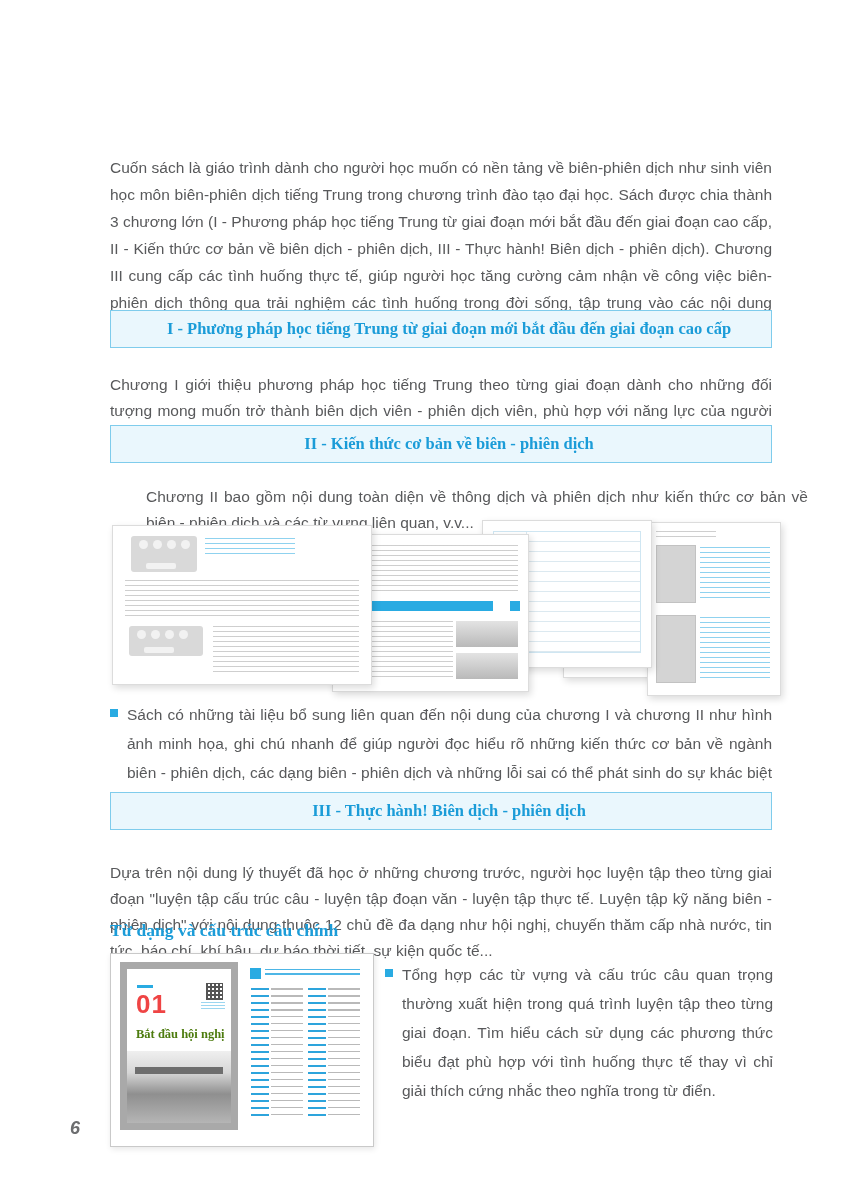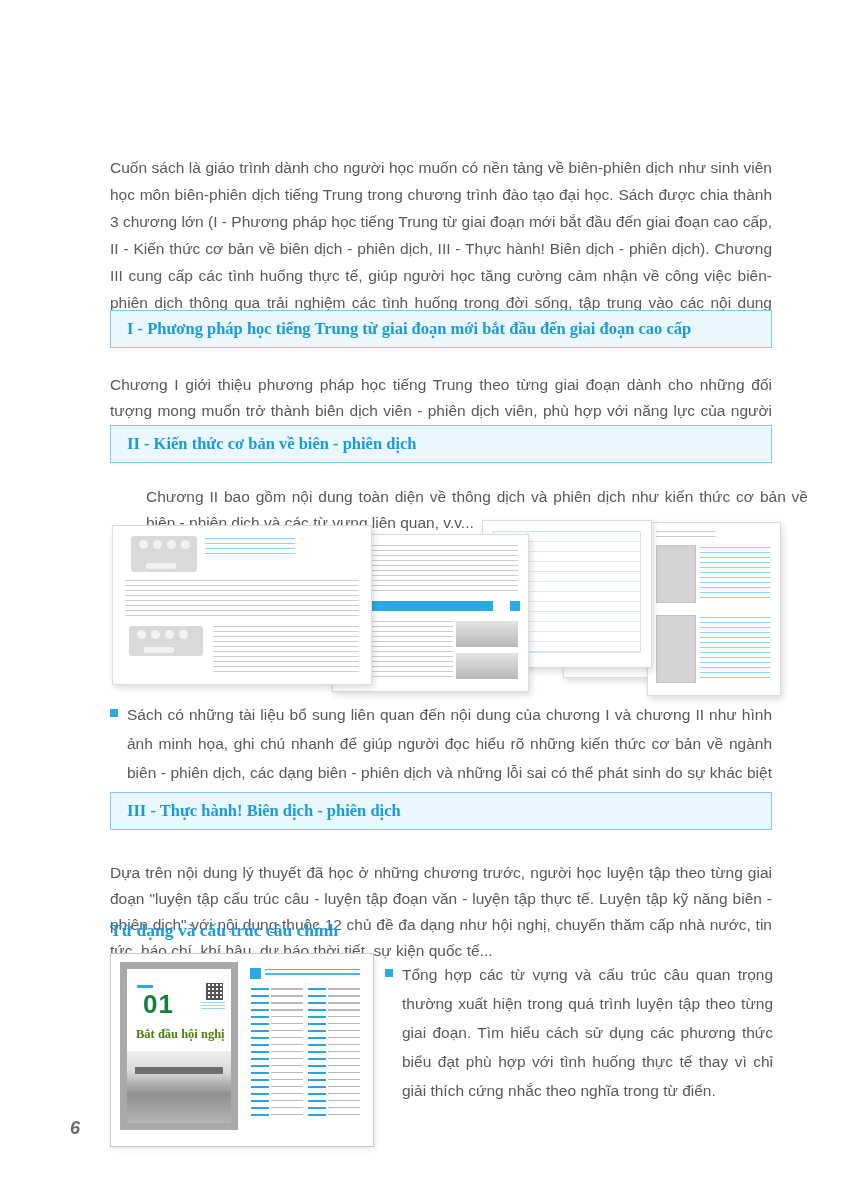--- a/index.html
+++ b/index.html
@@ -18,21 +18,21 @@
   
   .para{position:absolute;left:110px;width:662px;font-size:15.5px;line-height:27px;
         text-align:justify;color:#58595b;}
   #intro{top:138px;}
   #para1{top:356px;line-height:26px;}
   #para2{top:468px;line-height:26px;margin-left:36px;}
   #para3{top:836px;line-height:26px;margin-top:24px;}
 
   
   .sec-box{position:absolute;left:110px;width:660px;height:36px;background:#eaf7fd;
-           border:1px solid #7fccec;display:flex;align-items:center;}
+           border:1px solid #7fccec;display:flex;align-items:center;justify-content:center;}
   .sec-box span{font-family:"Liberation Serif", serif;font-weight:bold;font-size:16.5px;
            color:#1b9cd8;padding-left:16px;}
   #sec1{top:310px;}
   #sec2{top:425px;}
   #sec3{top:792px;}
 
   
   .note{position:absolute;display:flex;}
   .bullet-sq{flex:0 0 8px;width:8px;height:8px;background:#29abe2;margin-top:9px;margin-right:9px;}
   .note-text{font-size:15.5px;line-height:29px;text-align:justify;color:#58595b;}
@@ -70,21 +70,21 @@
   .tbl{position:absolute;border:1px solid #cfe6f2;
        background:repeating-linear-gradient(to bottom,transparent 0 9px,#dce9f0 9px 10px);}
   .tbl::before{content:"";position:absolute;left:22%;top:0;bottom:0;width:1px;background:#dce9f0;}
 
   
   .spread{position:absolute;left:110px;top:953px;width:262px;height:192px;background:#ffffff;
           border:1px solid #c9c9c9;box-shadow:1px 2px 6px rgba(0,0,0,.10);}
   .spread-left{position:absolute;left:9px;top:8px;width:118px;height:168px;background:#a9a9a9;}
   .cover{position:absolute;left:7px;top:7px;right:7px;bottom:7px;background:#ffffff;overflow:hidden;}
   .cover-bar{position:absolute;left:10px;top:16px;width:16px;height:3px;background:#29abe2;}
-  .cover-num{position:absolute;left:16px;top:20px;color:#15803d;font-size:26px;font-weight:bold;
+  .cover-num{position:absolute;left:9px;top:20px;color:#ef4444;font-size:26px;font-weight:bold;
              font-family:"Liberation Sans", sans-serif;letter-spacing:1px;}
   .cover-title{position:absolute;left:9px;top:58px;color:#4d7c0f;font-size:12.5px;font-weight:bold;
              font-family:"Liberation Serif", serif;white-space:nowrap;}
   .qr{position:absolute;right:8px;top:14px;width:17px;height:17px;
       background:repeating-linear-gradient(90deg,#555 0 2px,transparent 2px 4px),
                  repeating-linear-gradient(0deg,#555 0 2px,transparent 2px 4px);}
   .qr-caption{position:absolute;right:6px;top:33px;width:24px;height:7px;
       background:repeating-linear-gradient(to bottom,#9bd6f0 0 1px,transparent 1px 3px);}
   .cover-photo{position:absolute;left:0;right:0;bottom:0;height:72px;
       background:linear-gradient(#efefef 0%,#d7d7d7 30%,#8f8f8f 60%,#b5b5b5 100%);}

